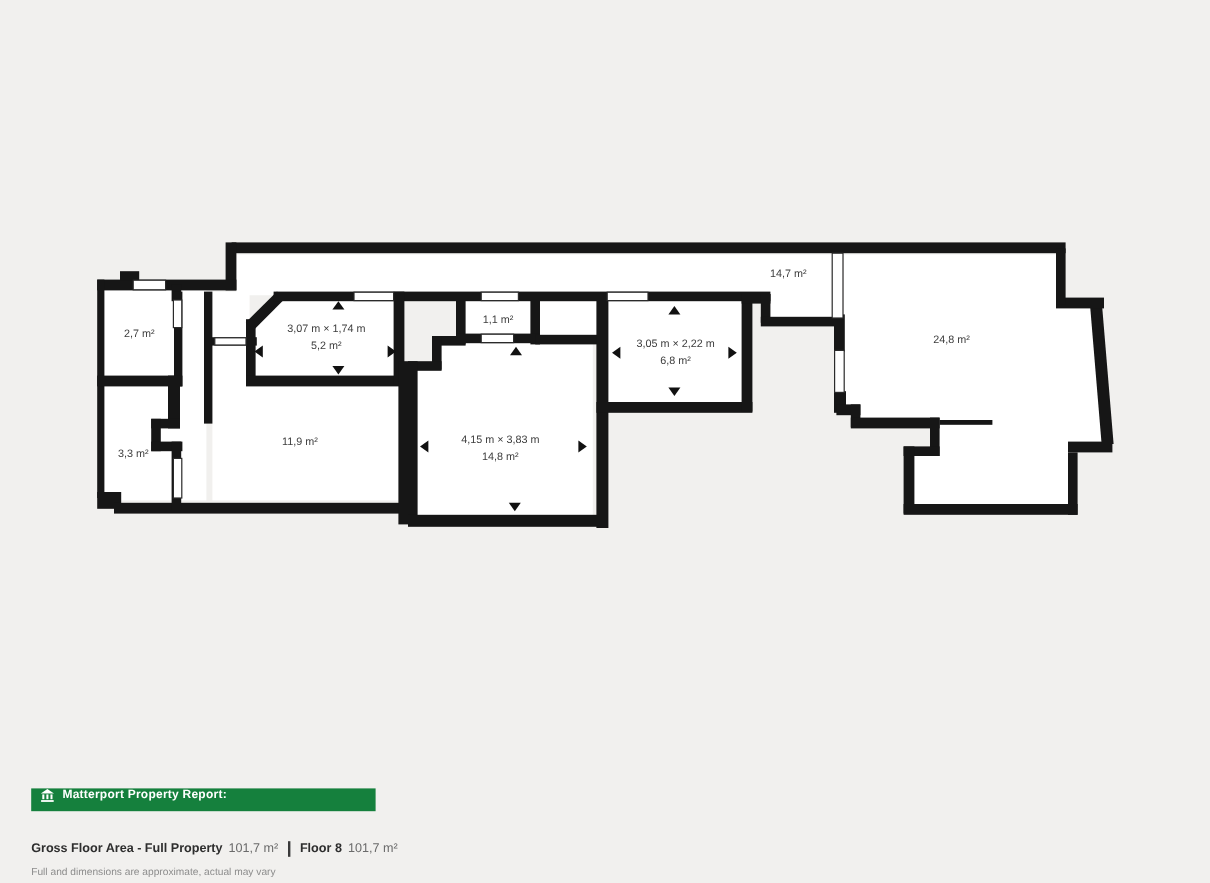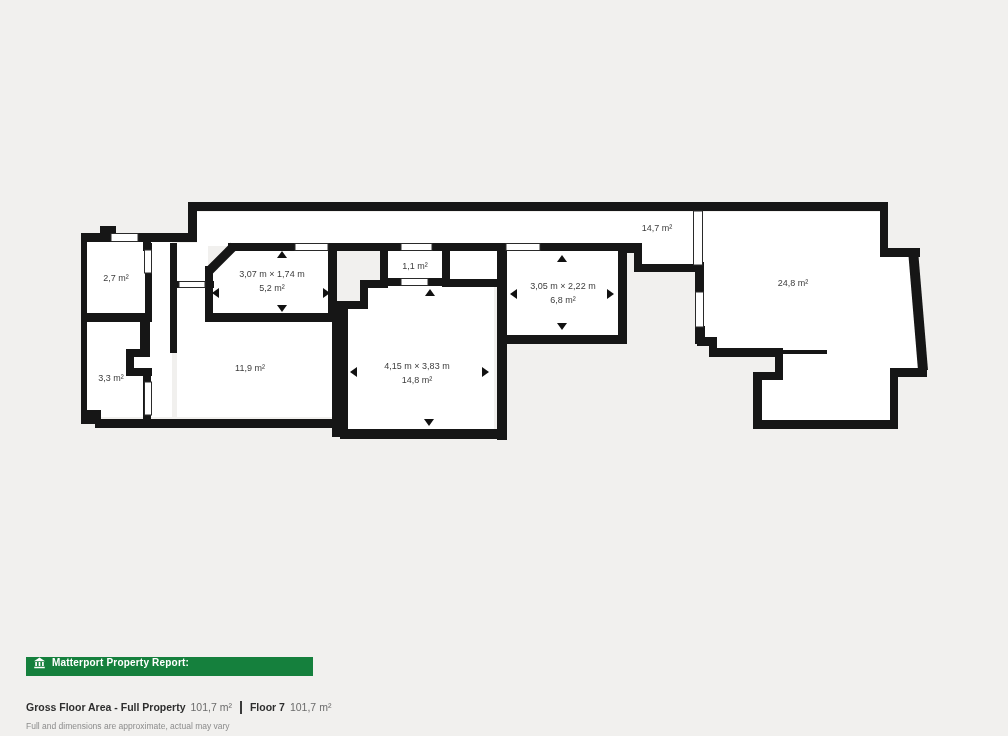--- a/index.html
+++ b/index.html
@@ -152,17 +152,17 @@
       <rect x="1.5" y="19.5" width="21" height="3"></rect>
     </g>
   </svg>
   <span class="bar-label">Matterport Property Report:</span>
 </div>
 
 <div class="footer-summary">
   <span class="lbl">Gross Floor Area - Full Property</span>
   <span class="val">101,7 m²</span>
   <span class="sep"></span>
-  <span class="lbl">Floor 7</span>
+  <span class="lbl">Floor 8</span>
   <span class="val">101,7 m²</span>
 </div>
 
 <div class="disclaimer">Full and dimensions are approximate, actual may vary</div>
 
 </body></html>

